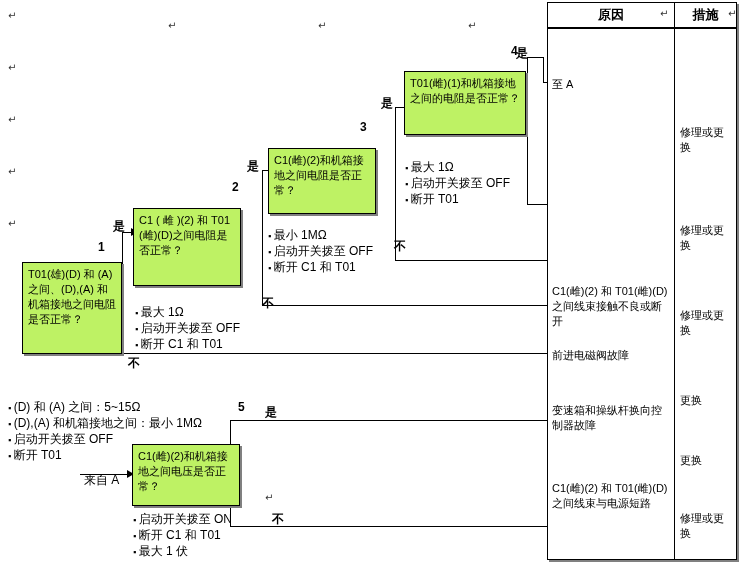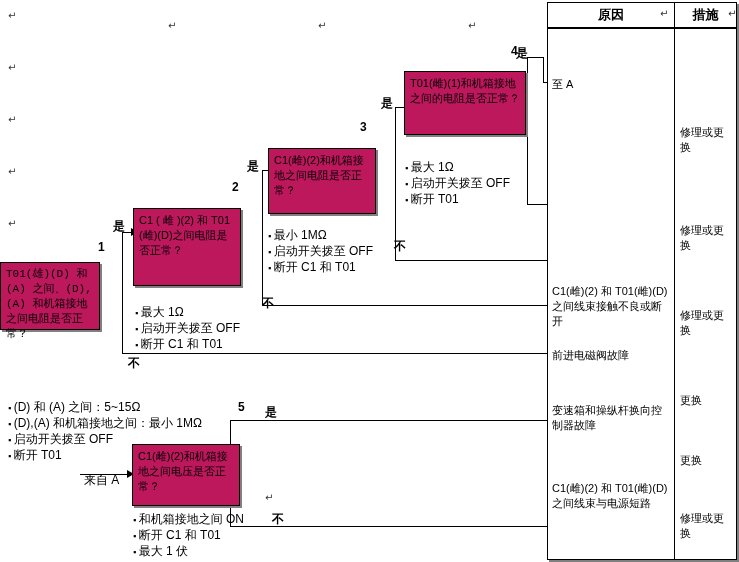--- a/index.html
+++ b/index.html
@@ -10,21 +10,21 @@
     font-size:11px;
     color:#000;
     position:relative;
     overflow:hidden;
   }
   .root{position:absolute;left:0;top:0;width:739px;height:562px;}
   .abs{position:absolute;}
   .box{
     position:absolute;
     border:1px solid #000;
-    background:#be185d;
+    background:#bef264;
     box-shadow:2px 2px 0 #808080;
     box-sizing:border-box;
     padding:4px 5px;
     line-height:15px;
     font-size:11px;
   }
   .bullets{position:absolute;line-height:15px;font-size:12px;}
   .bullets div{white-space:nowrap;}
   .bullets .b:before{content:"▪ ";font-size:9px;}
   .lbl{position:absolute;font-size:12px;font-weight:bold;white-space:nowrap;}
@@ -82,21 +82,21 @@
 
   <div class="ln hln" style="left:80px;top:474px;width:48px;"></div>
   <div class="arrowhead ah-right" style="left:127px;top:470px;"></div>
 
   <div class="ln vln" style="left:230px;top:420px;height:55px;"></div>
   <div class="ln hln" style="left:230px;top:420px;width:317px;"></div>
 
   <div class="ln vln" style="left:230px;top:475px;height:52px;"></div>
   <div class="ln hln" style="left:230px;top:526px;width:317px;"></div>
 
-  <div class="box" style="left:0;top:262px;width:100px;height:68px;font-family:Liberation Mono, monospace;">
+  <div class="box" style="left:22px;top:262px;width:100px;height:92px;">
     <span>T01(雄)(D) 和 (A) 之间、(D),(A) 和机箱接地之间电阻是否正常？</span>
   </div>
   <div class="num" style="left:98px;top:240px;">1</div>
 
   <div class="box" style="left:133px;top:208px;width:108px;height:78px;">
     <span>C1 ( 雌 )(2) 和 T01 (雌)(D)之间电阻是否正常？</span>
   </div>
   <div class="num" style="left:232px;top:180px;">2</div>
 
   <div class="box" style="left:268px;top:148px;width:108px;height:66px;">
@@ -149,21 +149,21 @@
     <div class="b">断开 C1 和 T01</div>
   </div>
 
   <div class="bullets" style="left:405px;top:160px;width:130px;">
     <div class="b">最大 1Ω</div>
     <div class="b">启动开关拨至 OFF</div>
     <div class="b">断开 T01</div>
   </div>
 
   <div class="bullets" style="left:133px;top:512px;width:130px;">
-    <div class="b">和机箱接地之间 ON</div>
+    <div class="b">启动开关拨至 ON</div>
     <div class="b">断开 C1 和 T01</div>
     <div class="b">最大 1 伏</div>
   </div>
 
   <div class="tbl">
     <div class="hdr">
       <div class="c1">原因</div>
       <div class="c2">措施</div>
     </div>
     <div class="vsep"></div>

